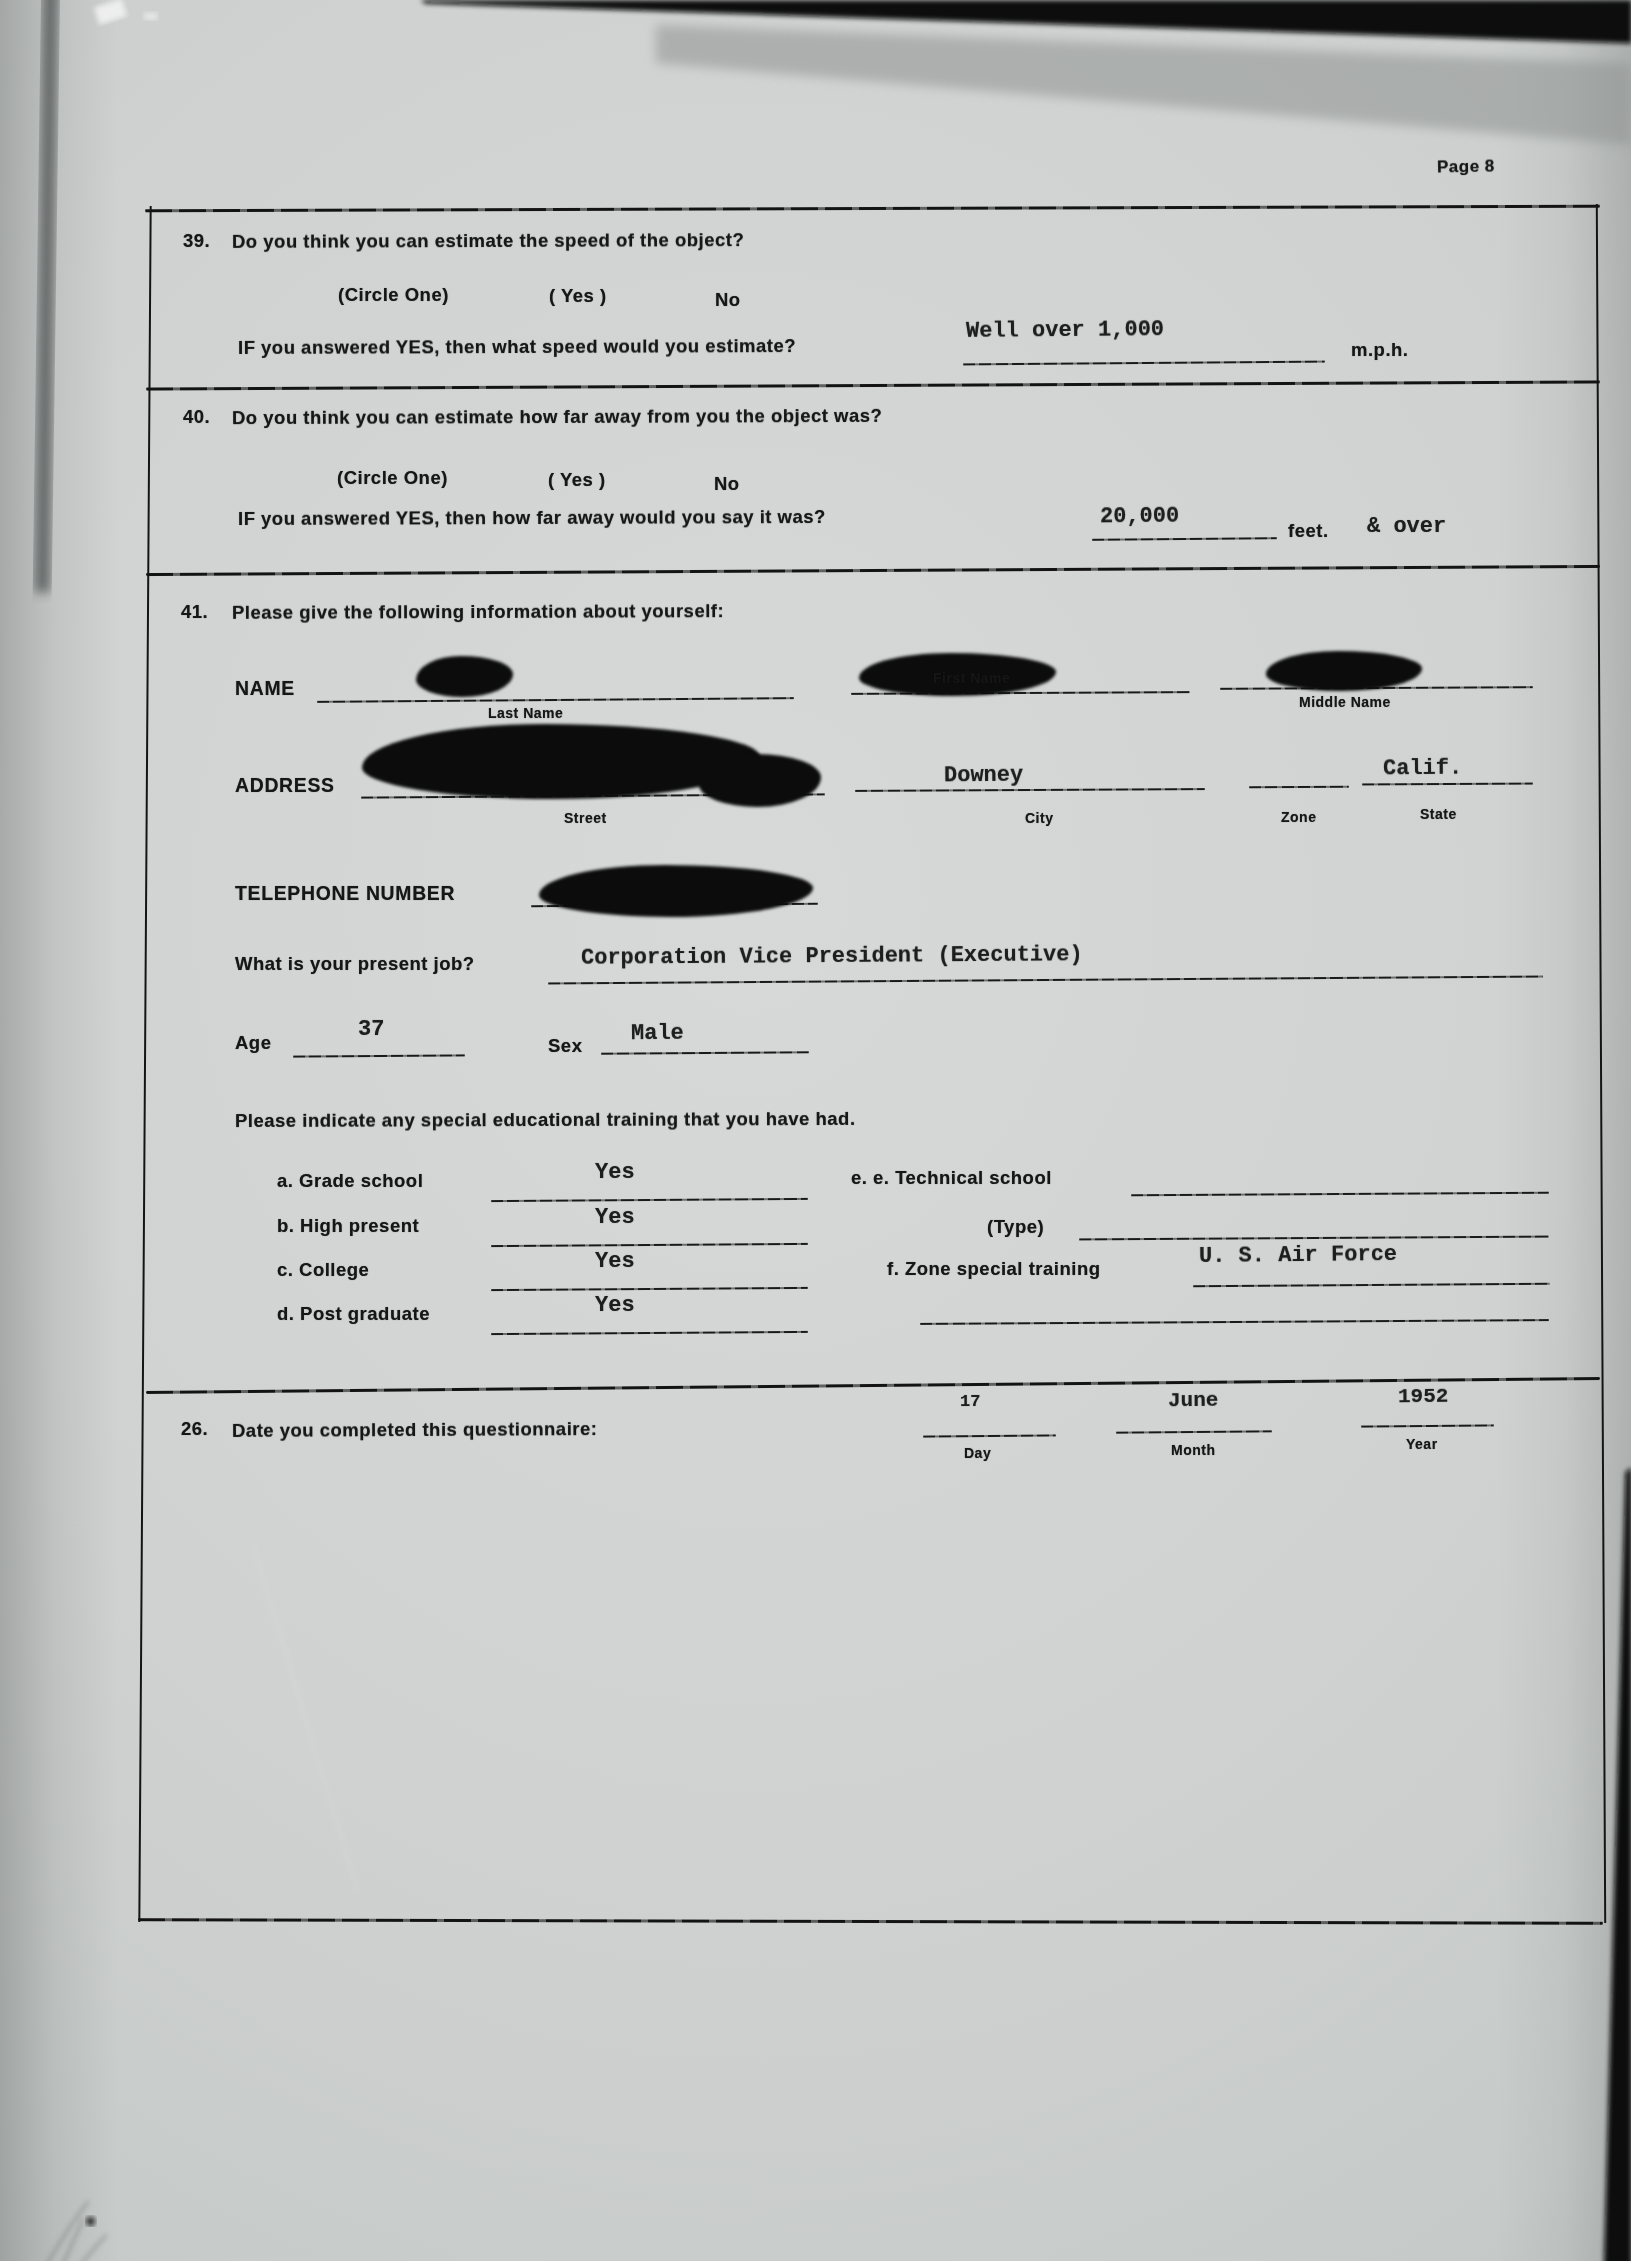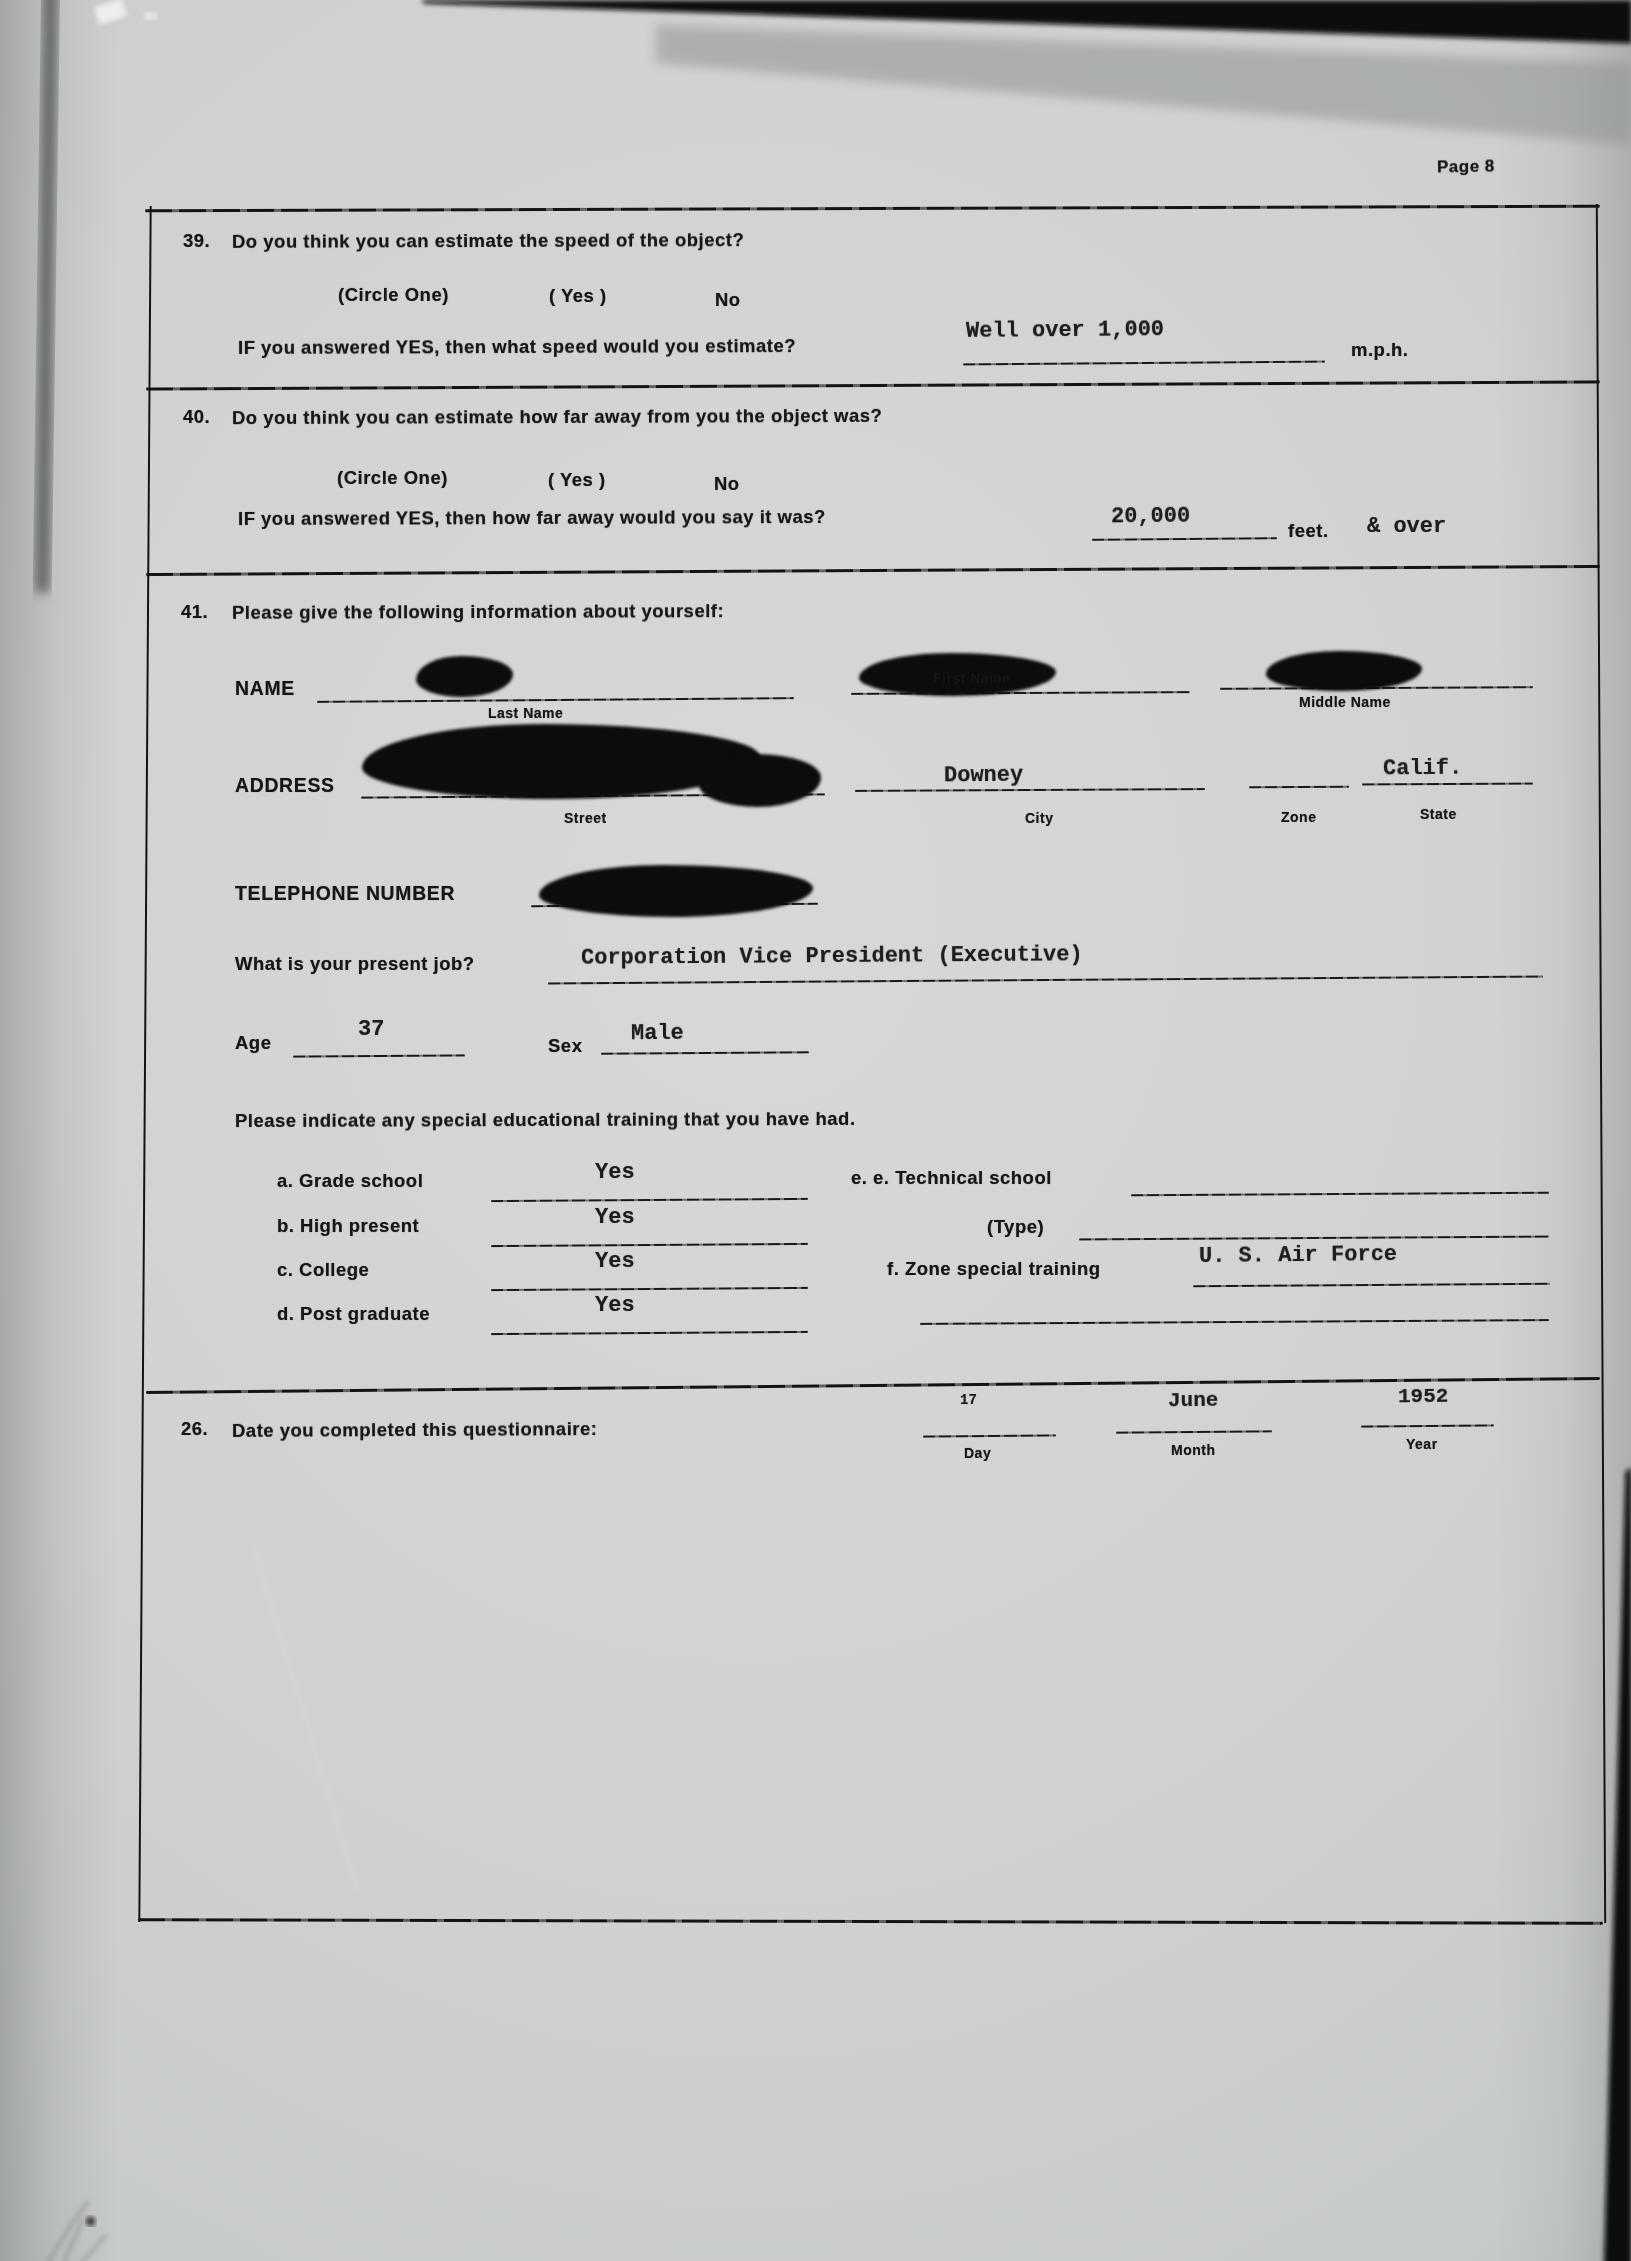--- a/index.html
+++ b/index.html
@@ -87,21 +87,21 @@
   <span class="mono" style="left:966px;top:318px;transform:rotate(-0.5deg);">Well over 1,000</span>
   <div class="rule" style="left:963px;top:362px;width:362px;transform:rotate(-0.45deg);"></div>
   <span class="ft q" style="left:1335px;top:339px;margin-left:16px;">m.p.h.</span>
 
   <span class="ft q" style="left:183px;top:406px;">40.</span>
   <span class="ft q" style="left:232px;top:406px;transform:rotate(-0.2deg);">Do you think you can estimate how far away from you the object was?</span>
   <span class="ft q" style="left:337px;top:467px;">(Circle One)</span>
   <span class="ft q" style="left:548px;top:469px;">( Yes )</span>
   <span class="ft q" style="left:714px;top:473px;">No</span>
   <span class="ft q" style="left:238px;top:507px;transform:rotate(-0.2deg);">IF you answered YES, then how far away would you say it was?</span>
-  <span class="mono" style="left:1100px;top:504px;transform:rotate(-0.5deg);margin-left:11px;">20,000</span>
+  <span class="mono" style="left:1100px;top:504px;transform:rotate(-0.5deg);">20,000</span>
   <div class="rule" style="left:1092px;top:538px;width:185px;transform:rotate(-0.5deg);"></div>
   <span class="ft q" style="left:1288px;top:520px;">feet.</span>
   <span class="mono" style="left:1367px;top:514px;">&amp; over</span>
 
   <span class="ft q" style="left:181px;top:601px;">41.</span>
   <span class="ft q" style="left:232px;top:601px;transform:rotate(-0.2deg);">Please give the following information about yourself:</span>
 
   <span class="ft big" style="left:235px;top:677px;">NAME</span>
   <div class="rule" style="left:317px;top:699px;width:477px;transform:rotate(-0.45deg);"></div>
   <div class="blob" style="left:416px;top:656px;width:97px;height:41px;"></div>
@@ -169,21 +169,21 @@
   <div class="rule" style="left:1079px;top:1237px;width:470px;transform:rotate(-0.35deg);"></div>
 
   <span class="ft q" style="left:887px;top:1258px;">f. Zone special training</span>
   <span class="mono" style="left:1199px;top:1243px;transform:rotate(-0.6deg);">U. S. Air Force</span>
   <div class="rule" style="left:1193px;top:1284px;width:357px;transform:rotate(-0.4deg);"></div>
   <div class="rule" style="left:920px;top:1321px;width:629px;transform:rotate(-0.35deg);"></div>
 
   <span class="ft q" style="left:181px;top:1418px;">26.</span>
   <span class="ft q" style="left:232px;top:1419px;transform:rotate(-0.3deg);">Date you completed this questionnaire:</span>
 
-  <span class="mono" style="left:960px;top:1392px;font-size:14px;">17</span>
+  <span class="mono" style="left:960px;top:1392px;font-size:17px;">17</span>
   <div class="rule" style="left:923px;top:1435px;width:133px;transform:rotate(-0.5deg);"></div>
   <span class="ft small" style="left:964px;top:1445px;">Day</span>
 
   <span class="mono" style="left:1168px;top:1389px;font-size:21px;transform:rotate(-0.6deg);">June</span>
   <div class="rule" style="left:1116px;top:1431px;width:156px;transform:rotate(-0.5deg);"></div>
   <span class="ft small" style="left:1171px;top:1442px;">Month</span>
 
   <span class="mono" style="left:1398px;top:1385px;font-size:21px;transform:rotate(-0.6deg);">1952</span>
   <div class="rule" style="left:1361px;top:1425px;width:133px;transform:rotate(-0.5deg);"></div>
   <span class="ft small" style="left:1406px;top:1436px;">Year</span>

